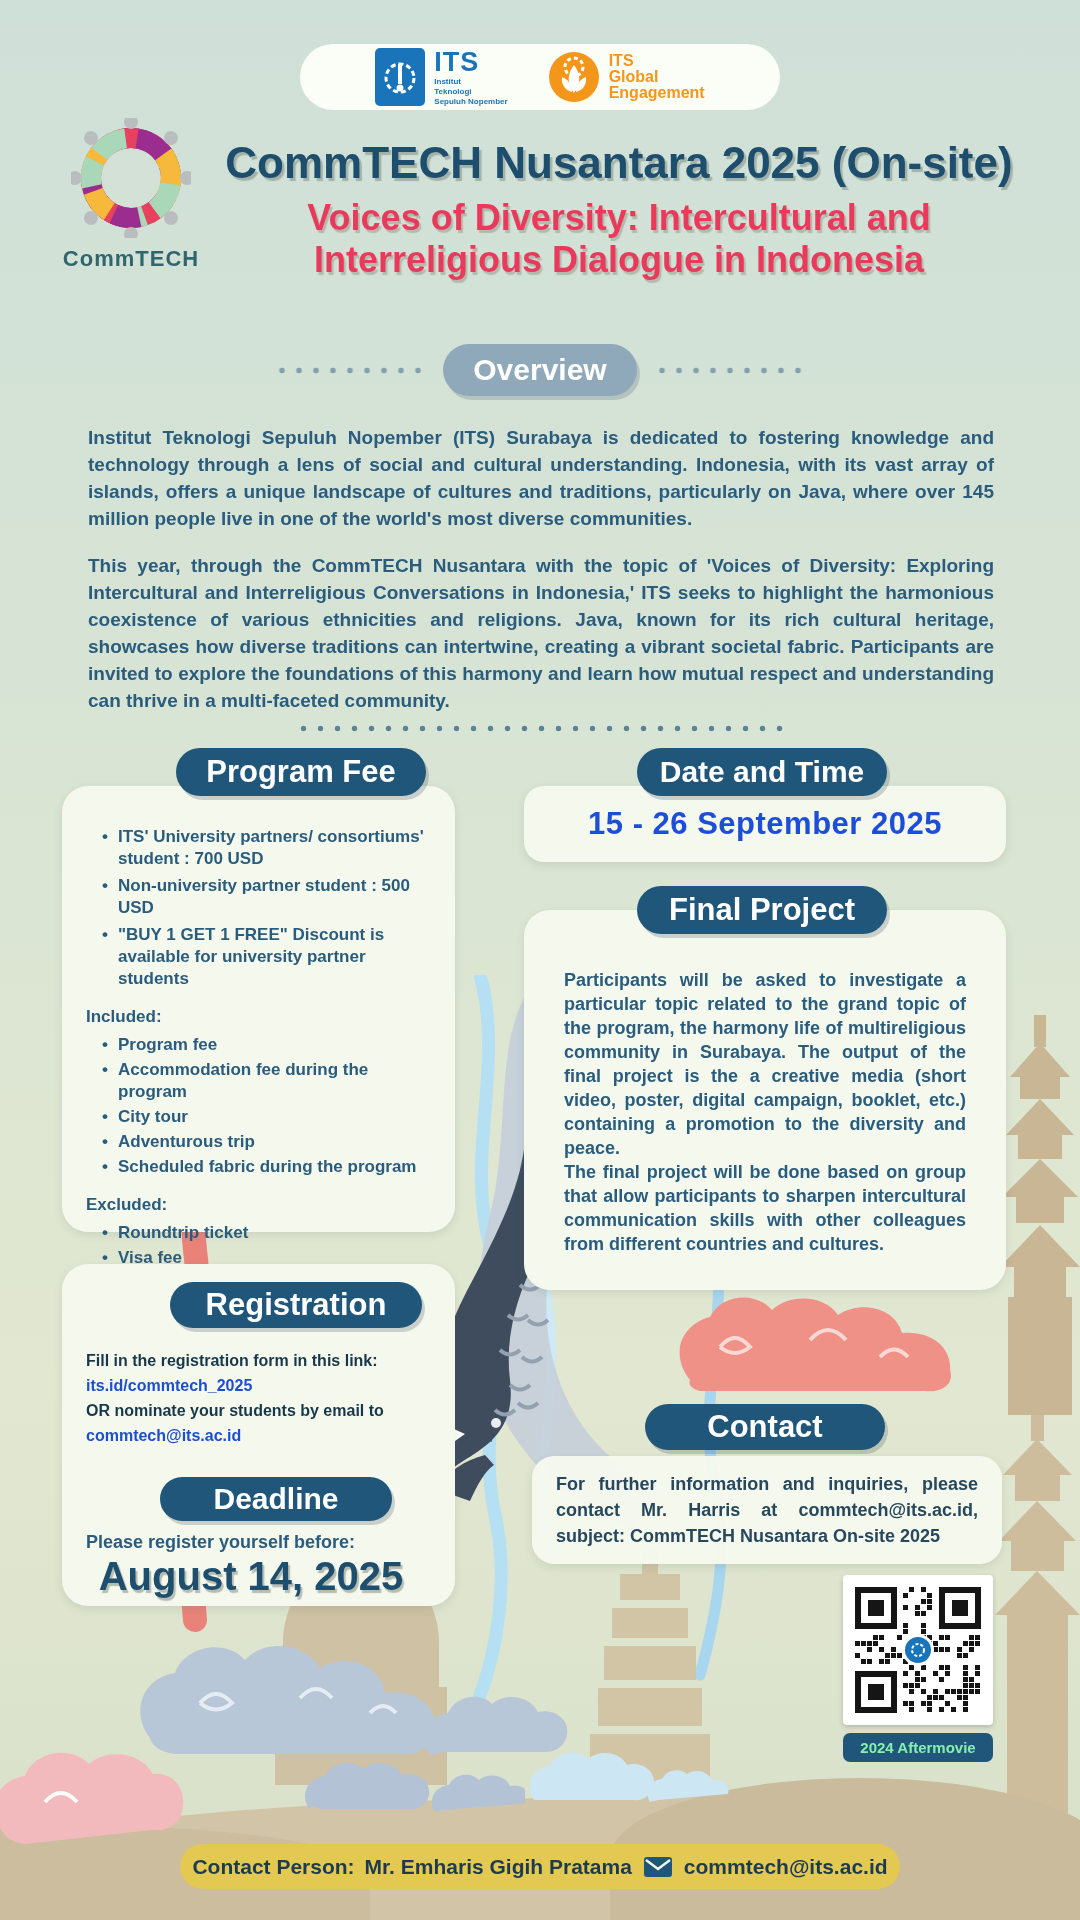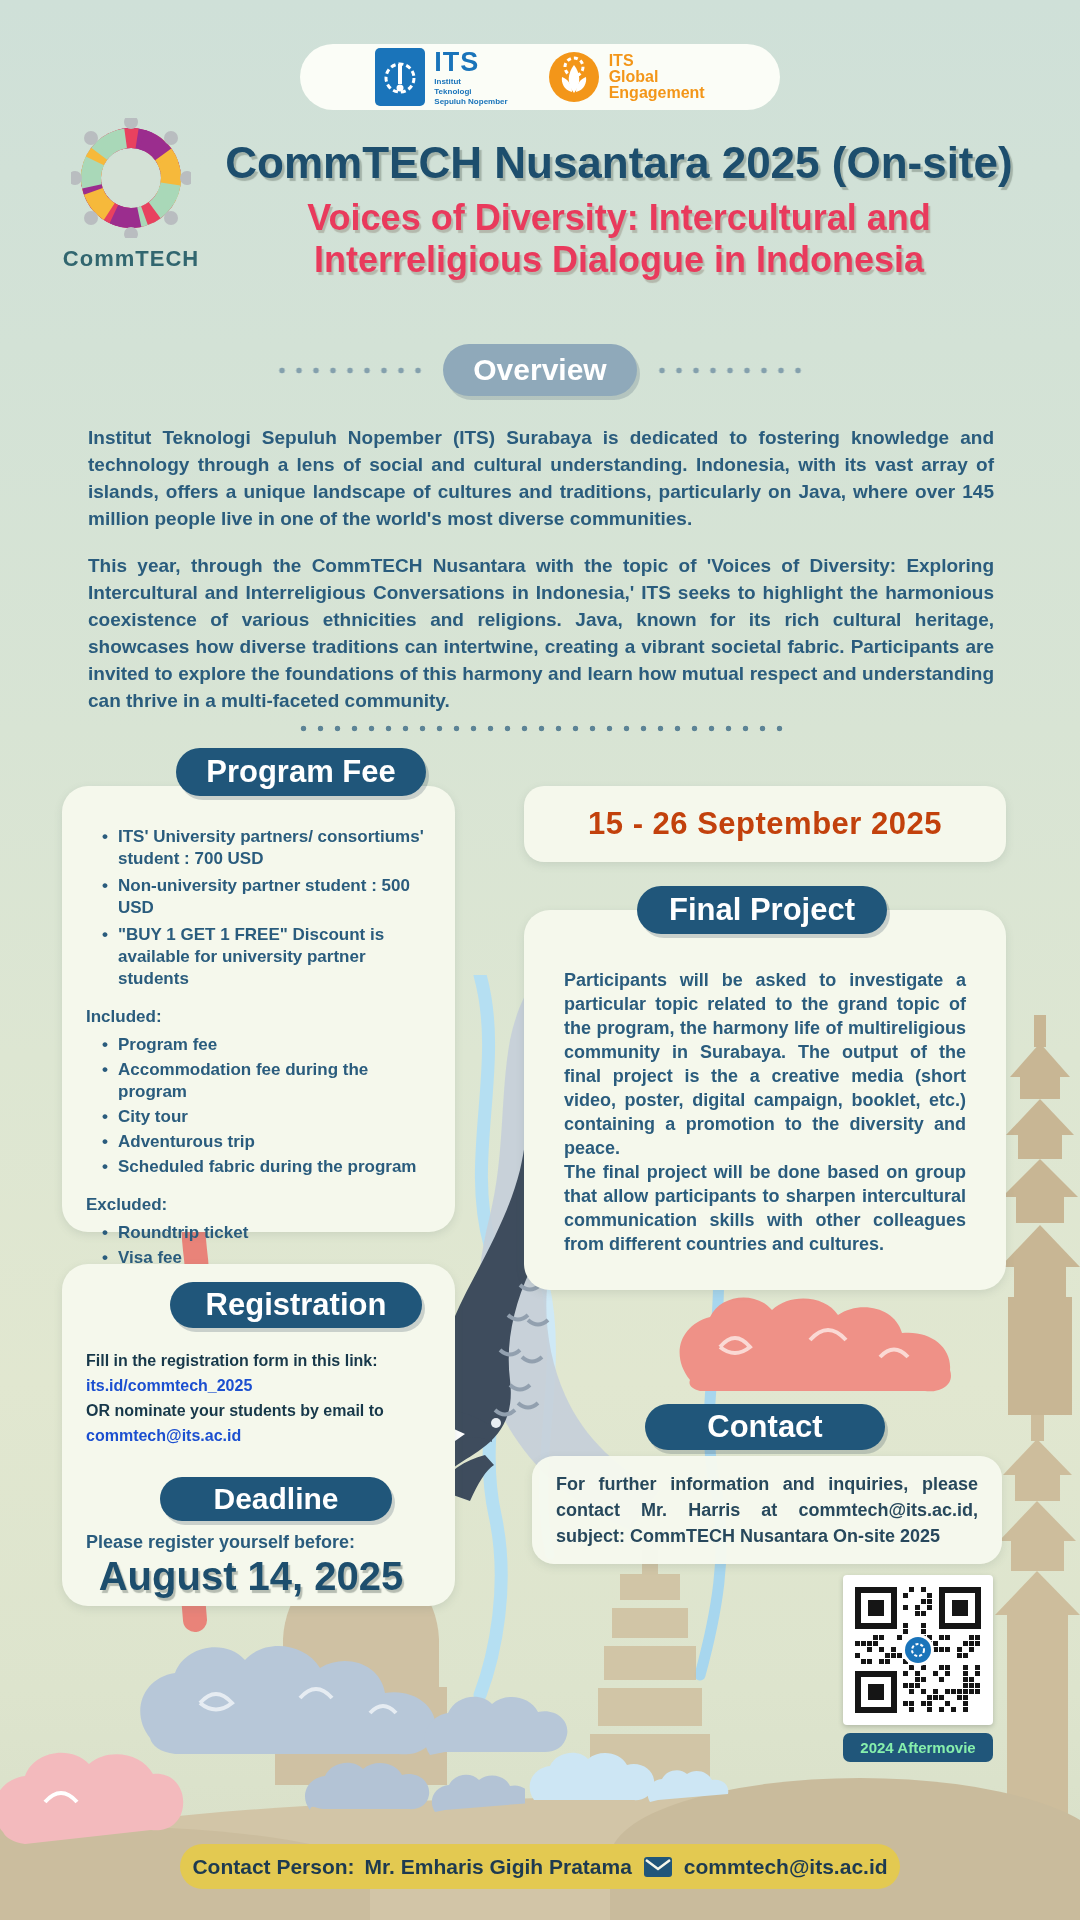--- a/index.html
+++ b/index.html
@@ -44,21 +44,21 @@
   .fee-card{left:62px;top:786px;width:393px;height:446px;padding:0;box-sizing:border-box;}
   .fee-inner{padding:40px 16px 0 24px;color:#2a5c7d;font-weight:bold;font-size:17px;line-height:22px;}
   .fee-inner ul{list-style:none;margin:0;padding:0 0 0 14px;}
   .fee-inner li{position:relative;padding-left:18px;margin-bottom:3px;}
   .fee-inner li::before{content:"\2022";position:absolute;left:2px;}
   .group-label{margin:16px 0 6px 0;}
   .fee-list-main li{margin-bottom:5px;}
 
   
   .date-card{left:524px;top:786px;width:482px;height:76px;border-radius:20px;display:flex;align-items:center;justify-content:center;}
-  .date-value{font-size:31px;font-weight:bold;color:#c2410c;letter-spacing:.5px;}
+  .date-value{font-size:31px;font-weight:bold;color:#1d4ed8;letter-spacing:.5px;}
   .fp-card{left:524px;top:910px;width:482px;height:380px;box-sizing:border-box;padding:58px 40px 0 40px;}
   .fp-card p{margin:0;font-size:18px;line-height:24px;font-weight:bold;color:#2a5c7d;text-align:justify;}
 
   
   .reg-card{left:62px;top:1264px;width:393px;height:342px;}
   .reg-text{position:absolute;left:86px;top:1348px;width:360px;font-size:16px;line-height:25px;font-weight:bold;z-index:3;}
   .reg-text .dark{color:#17384a;white-space:nowrap;}
   .reg-text .link{color:#1b4fd0;white-space:nowrap;}
   .deadline-note{position:absolute;left:86px;top:1532px;font-size:18px;font-weight:bold;color:#2a5c7d;white-space:nowrap;z-index:3;}
   .deadline-date{position:absolute;left:62px;top:1554px;width:378px;text-align:center;font-size:40px;font-weight:bold;
@@ -312,20 +312,21 @@
         </ul>
       <div class="group-label">Excluded:</div>
       <ul>
           <li>Roundtrip ticket</li>
           <li>Visa fee</li>
           <li>Other personal expenses</li>
         </ul>
     </div>
   </div>
 
+  <div class="section-pill" style="left:637px;top:748px;width:250px;height:48px;font-size:30px;">Date and Time</div>
   <div class="card date-card">
     <div class="date-value">15 - 26 September 2025</div>
   </div>
 
   <div class="section-pill" style="left:637px;top:886px;width:250px;height:48px;font-size:31px;">Final Project</div>
   <div class="card fp-card">
     <p>Participants will be asked to investigate a particular topic related to the grand topic of the program, the harmony life of multireligious community in Surabaya. The output of the final project is the a creative media (short video, poster, digital campaign, booklet, etc.) containing a promotion to the diversity and peace.</p>
     <p>The final project will be done based on group that allow participants to sharpen intercultural communication skills with other colleagues from different countries and cultures.</p>
   </div>
 

